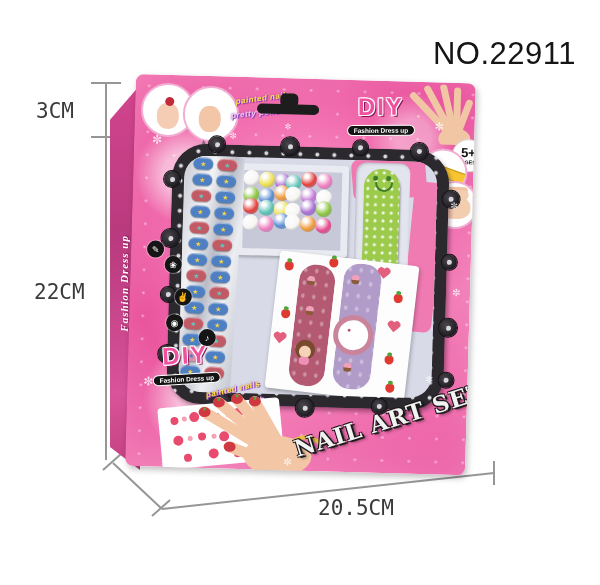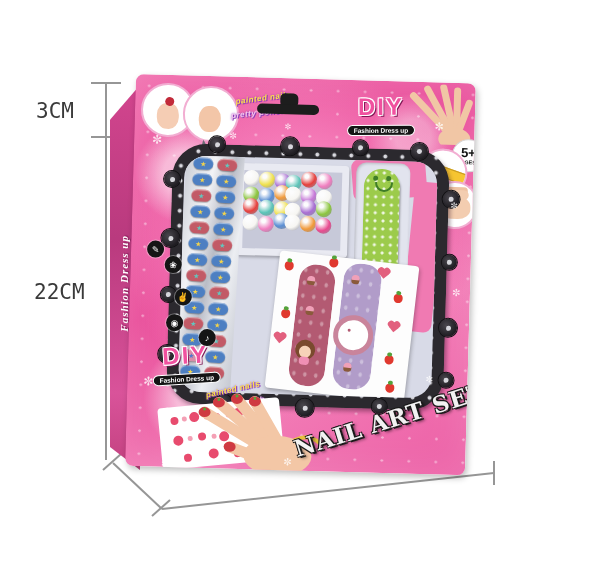--- a/index.html
+++ b/index.html
@@ -140,34 +140,36 @@
   .title{position:absolute;left:164px;top:326px;width:190px;transform:rotate(-19deg);
         font-family:"DejaVu Serif",serif;font-weight:bold;font-size:23px;letter-spacing:1px;white-space:nowrap;
         color:#f2f2f2;text-shadow:-1px -1px 0 #1a1a1a,1px -1px 0 #1a1a1a,-1px 1px 0 #1a1a1a,
         2px 2px 0 #1a1a1a,3px 3px 3px rgba(0,0,0,.55);}
 </style>
 </head>
 <body>
 
 <div class="stage">
 
+  <div class="product-no">NO.22911</div>
 
   <svg class="dims" width="600" height="585" stroke="#969696" stroke-width="2">
     <line x1="106" y1="83" x2="106" y2="460"></line>
     <line x1="91" y1="83" x2="121" y2="83"></line>
     <line x1="91" y1="137" x2="121" y2="137"></line>
     <line x1="113" y1="463" x2="162" y2="509"></line>
     <line x1="103" y1="470" x2="121" y2="454"></line>
     <line x1="152" y1="516" x2="170" y2="500"></line>
     <line x1="162" y1="509" x2="494" y2="473"></line>
     <line x1="494" y1="461" x2="494" y2="485"></line>
   </svg>
 
   <div class="dim-label lab-3cm">3CM</div>
   <div class="dim-label lab-22cm">22CM</div>
+  <div class="dim-label lab-205cm">20.5CM</div>
 
   <div class="box">
 
     <div class="side">
       <span class="side-text">Fashion Dress up</span>
     </div>
 
     <div class="front">
       <div class="speckles"></div>
 

